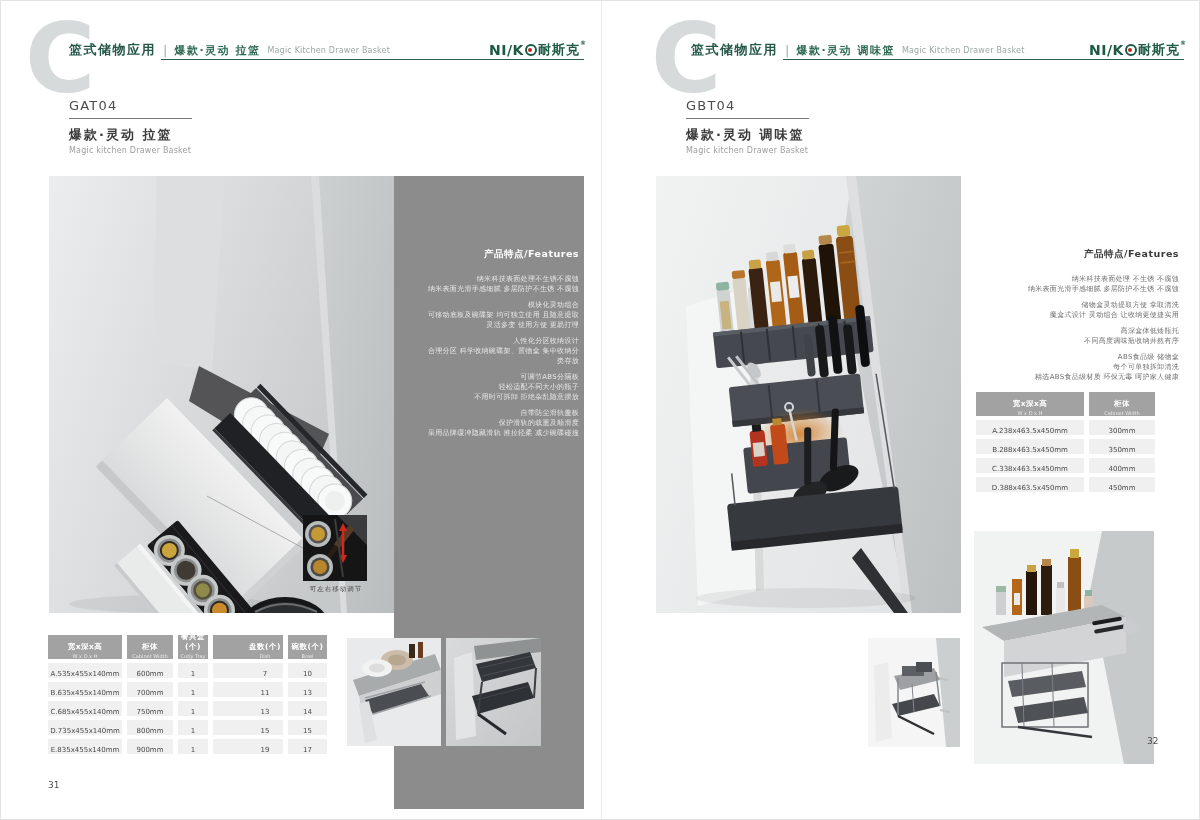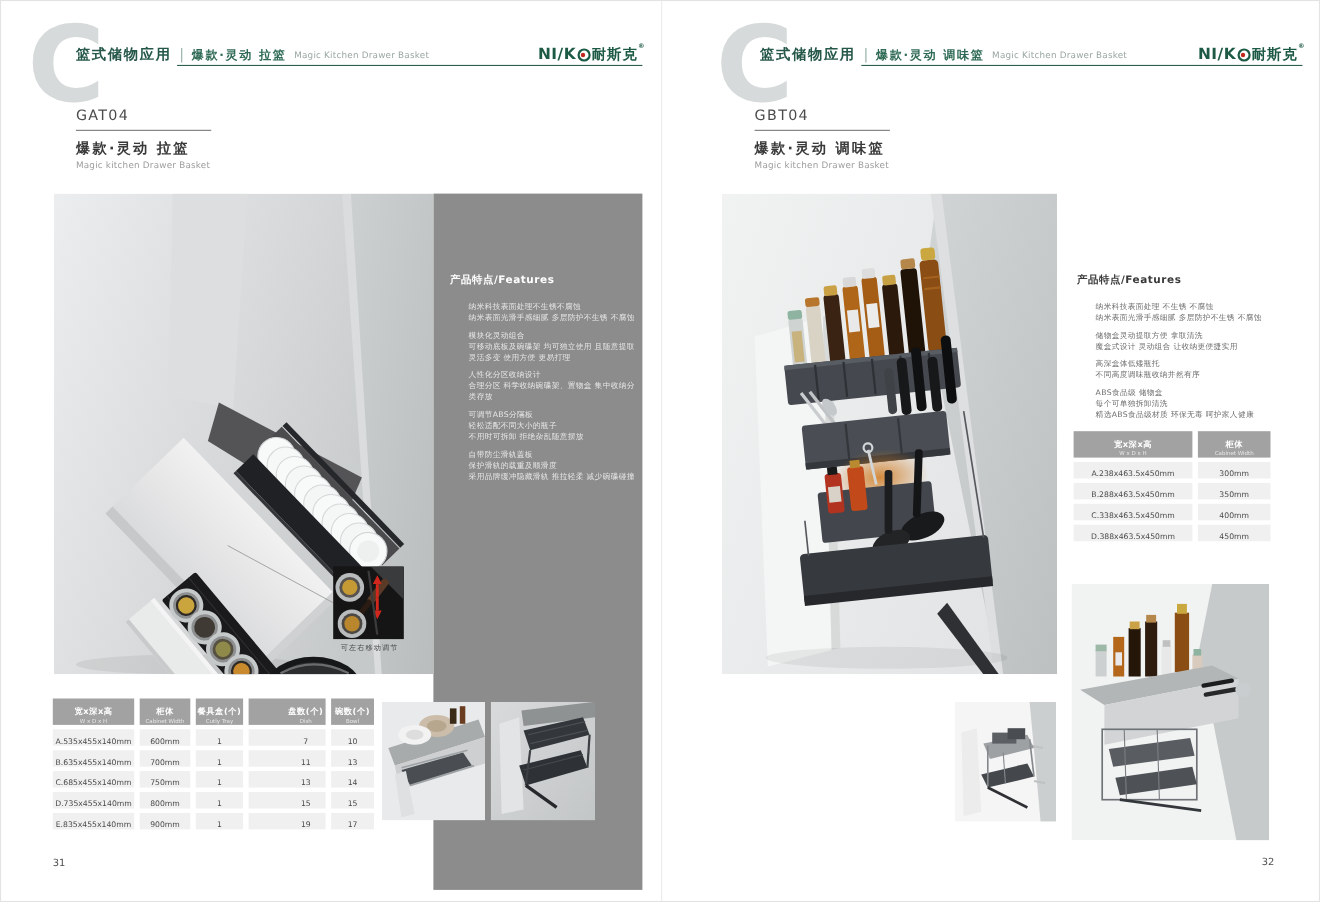--- a/index.html
+++ b/index.html
@@ -31,40 +31,40 @@
   .prod-code{font-size:13px;color:#4c4c4c;letter-spacing:1.2px;}
   .prod-rule{height:1px;background:#7a7a7a;width:123px;margin-top:5px;}
   .prod-cn{font-size:13px;font-weight:bold;color:#3a3a3a;letter-spacing:2px;margin-top:7px;}
   .prod-en{font-size:8px;color:#9d9d9d;margin-top:2px;letter-spacing:0.2px;}
 
   
   .photo{position:absolute;overflow:hidden;}
   .photo svg{display:block;}
 
   
-  .features{position:absolute;}
+  .features{position:absolute;text-align:right;}
   .f-title{font-size:9.5px;font-weight:bold;letter-spacing:0.5px;margin-bottom:13px;}
   .f-group{margin-bottom:6px;margin-left:17px;}
   .f-line{font-size:7px;line-height:10px;letter-spacing:0.3px;}
   .features.on-gray .f-title{color:#ffffff;}
   .features.on-gray .f-line{color:#e6e6e6;}
   .features.on-white .f-title{color:#3a3a3a;}
   .features.on-white .f-line{color:#6f6f6f;}
 
   .gray-panel{position:absolute;background:#8c8c8c;}
 
   
   .spec{position:absolute;}
   .trow{display:flex;margin-bottom:4px;}
   .tcell{margin-right:5px;display:flex;flex-direction:column;align-items:center;justify-content:flex-end;text-align:center;}
   .thead .tcell{background:#a2a2a2;color:#ffffff;height:24px;}
   .thead .h-cn{font-size:7.5px;font-weight:bold;letter-spacing:0.5px;}
   .thead .h-en{font-size:5px;color:#e8e8e8;margin-top:1px;}
   .tbody-row .tcell{background:#f0f0f0;color:#4a4a4a;font-size:7px;height:15px;}
-  .cL1{width:74px;} .cL2{width:46px;} .cL3{width:43px;} .cL4{width:36px;padding-left:34px;} .cL5{width:39px;}
+  .cL1{width:74px;} .cL2{width:46px;} .cL3{width:30px;} .cL4{width:36px;padding-left:34px;} .cL5{width:39px;}
   .cR1{width:108px;} .cR2{width:66px;}
 
   
   .inset{position:absolute;left:254px;top:339px;width:64px;height:66px;background:#141414;overflow:hidden;}
   .photo-caption{position:absolute;left:242px;top:409px;width:90px;text-align:center;font-size:6.5px;color:#4a4a4a;letter-spacing:1px;}
 
   .pagenum{position:absolute;font-size:9px;color:#4c4c4c;}
 </style>
 </head>
 <body>
@@ -586,14 +586,14 @@
         <rect x="28" y="132" width="86" height="64" fill="none" stroke="#6f7377" stroke-width="1.5"></rect>
         <polygon points="34,150 108,140 112,156 38,166" fill="#595d61"></polygon>
         <polygon points="40,176 110,166 114,182 44,192" fill="#4e5256"></polygon>
         <line x1="48" y1="132" x2="50" y2="196" stroke="#7a7e82" stroke-width="1"></line>
         <line x1="78" y1="132" x2="80" y2="196" stroke="#7a7e82" stroke-width="1"></line>
         <line x1="44" y1="196" x2="118" y2="206" stroke="#33363a" stroke-width="2.5"></line>
       </g>
     </svg>
   </div>
 
-  <div class="pagenum" style="left:1146px;top:778px;">32</div>
+  <div class="pagenum" style="left:1146px;top:735px;">32</div>
 </div>
 
 </body></html>

